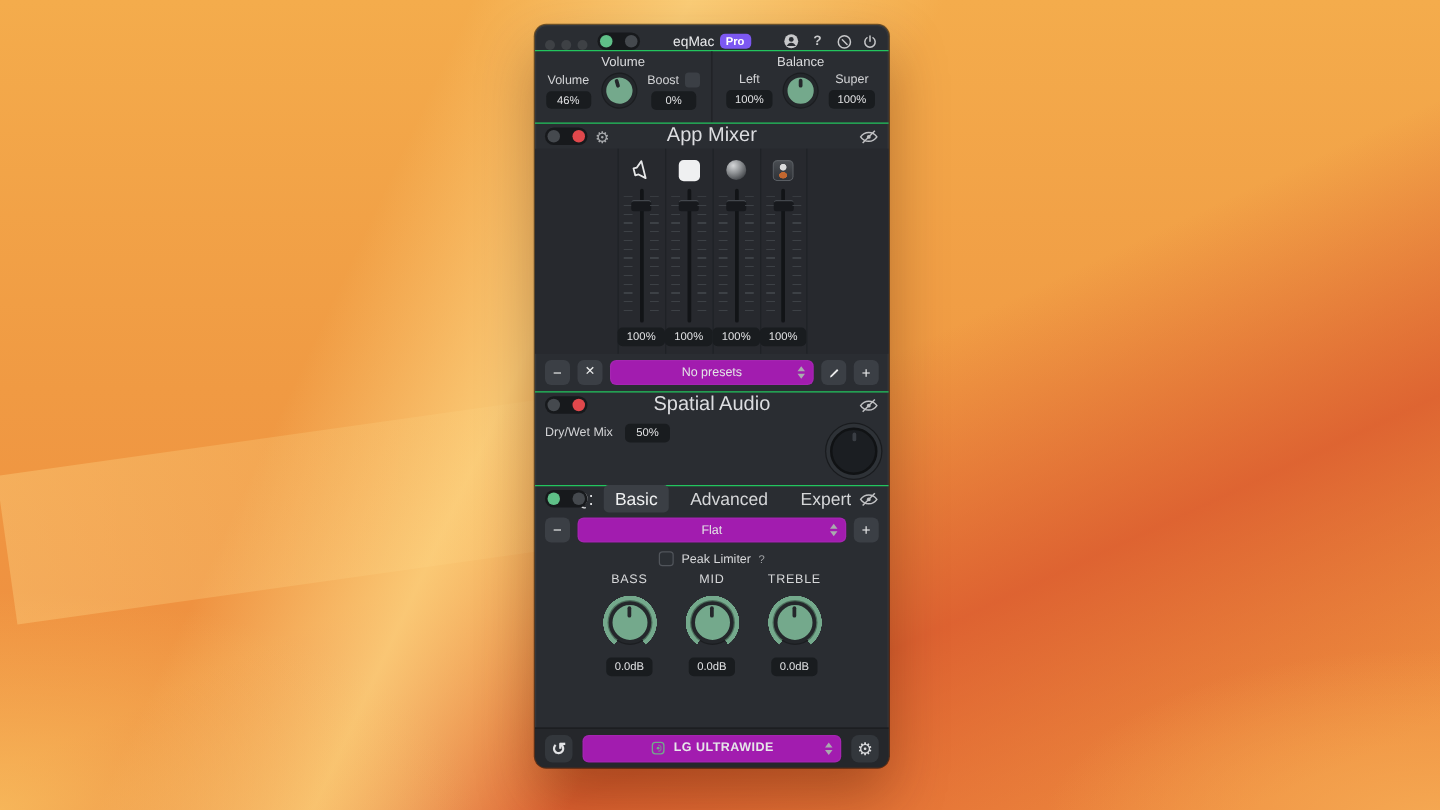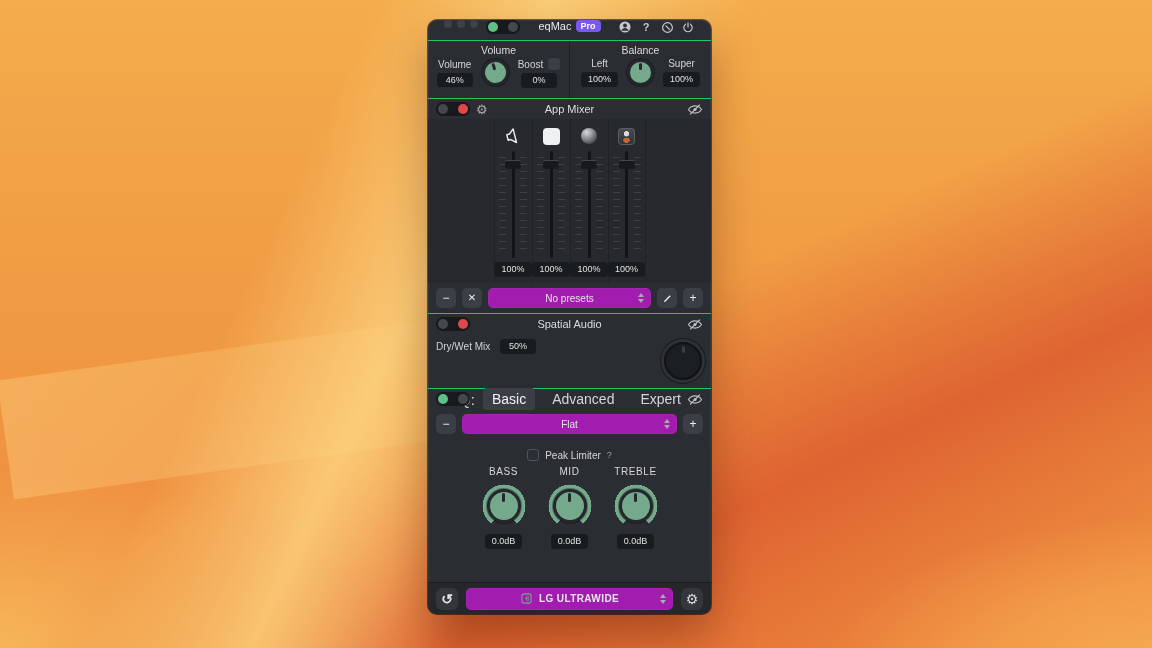--- a/index.html
+++ b/index.html
@@ -20,21 +20,21 @@
   
   .window{
     position:absolute;left:428px;top:20px;width:283px;height:594px;
     background:#2a2d32;border-radius:9px;
     box-shadow:0 0 0 1px rgba(0,0,0,.55), 0 22px 45px rgba(80,25,0,.38), inset 0 0 0 1px rgba(255,255,255,.05);
     display:flex;flex-direction:column;color:#e4e5e7;overflow:hidden;
   }
   .divided{border-top:1px solid #22c55e;}
 
   
-  .titlebar{height:20px;min-height:20px;position:relative;display:flex;align-items:flex-start;padding:0 16px;}
+  .titlebar{height:20px;min-height:20px;position:relative;display:flex;align-items:flex-end;padding:0 8px;}
   .tl{width:8px;height:8px;border-radius:50%;background:#3e4145;margin-right:5px;}
   .win-title{position:absolute;left:0;right:0;text-align:center;font-size:11px;color:#e9eaec;pointer-events:none;}
   .pro-badge{display:inline-block;background:#7c58f2;color:#fff;font-size:9px;font-weight:700;
     padding:1px 5px;border-radius:4px;margin-left:4px;vertical-align:1px;}
   .tb-icons{margin-left:auto;display:flex;align-items:center;gap:7px;z-index:2;}
   .tb-btn{display:flex;align-items:center;justify-content:center;width:14px;height:14px;}
   .help-glyph{font-size:11px;font-weight:700;color:#c7c8ca;}
 
   
   .toggle{width:30px;height:14px;min-width:30px;border-radius:8px;background:#17191c;
@@ -70,21 +70,21 @@
     background:conic-gradient(from 215deg, #74a98c 0 290deg, transparent 290deg 360deg);
     -webkit-mask:radial-gradient(closest-side, transparent 72%, #000 73% 97%, transparent 98%);
     mask:radial-gradient(closest-side, transparent 72%, #000 73% 97%, transparent 98%);}
   .knob-dark{width:38px;height:38px;border-radius:50%;background:#1b1e22;border:2px solid #101214;
     box-sizing:border-box;position:relative;box-shadow:0 0 0 3px #2e3237,0 0 0 4px #191b1e;}
   .knob-dark::after{content:"";position:absolute;top:2px;left:50%;width:3px;height:7px;margin-left:-1.5px;
     background:#3a3e44;border-radius:2px;}
 
   
   .sec-head{height:20px;min-height:20px;position:relative;display:flex;align-items:center;padding:0 8px;gap:6px;}
-  .sec-title{position:absolute;left:0;right:0;text-align:center;font-size:11px;color:#dcdde0;pointer-events:none;}
+  .sec-title{position:absolute;left:0;right:0;text-align:center;font-size:16px;color:#dcdde0;pointer-events:none;}
   .eye-btn{position:absolute;right:8px;display:flex;align-items:center;}
   .gear-sm{font-size:13px;color:#a8aaad;line-height:1;z-index:2;}
 
   
   .mixer-body{height:164px;min-height:164px;background:#27292e;display:flex;justify-content:center;}
   .chan{width:38px;box-sizing:border-box;border-left:1px solid #1f2226;display:flex;flex-direction:column;
     align-items:center;padding:5px 0 6px;}
   .chan:last-child{border-right:1px solid #1f2226;}
   .chan-icon{height:24px;display:flex;align-items:center;justify-content:center;}
   .app-white{width:17px;height:17px;background:#eff0f1;border-radius:4px;}
@@ -118,21 +118,21 @@
   .sp-row{display:flex;align-items:center;margin-bottom:7px;}
   .sp-label{font-size:10px;color:#d2d3d5;width:64px;min-width:64px;}
   .sp-knob{position:absolute;right:9px;top:50%;transform:translateY(-50%);}
 
   
   .eq-head-center{position:absolute;left:0;right:0;display:flex;align-items:center;justify-content:center;gap:8px;}
   .eq-label{font-size:15px;color:#dcdde0;}
   .tab{font-size:14px;color:#d5d6d8;padding:3px 9px;border-radius:4px;}
   .tab.active{background:#3b3f45;color:#f0f1f2;}
   .eq-body{height:158px;min-height:158px;display:flex;flex-direction:column;}
-  .pl-row{display:flex;align-items:center;justify-content:center;gap:6px;margin-top:10px;}
+  .pl-row{display:flex;align-items:center;justify-content:center;gap:6px;margin-top:2px;}
   .pl-label{font-size:10px;color:#d6d7d9;}
   .pl-help{font-size:9px;color:#9fa1a4;}
   .bands{display:flex;justify-content:center;gap:22px;margin-top:5px;}
   .band{display:flex;flex-direction:column;align-items:center;}
   .band-label{font-size:10px;letter-spacing:.6px;color:#d6d7d9;}
   .band .eq-knob-wrap{margin:7px 0 6px;}
 
   
   .footer{margin-top:auto;height:31px;min-height:31px;border-top:1px solid #1a1c1f;background:#25272b;
     display:flex;align-items:center;gap:8px;padding:0 8px;}

